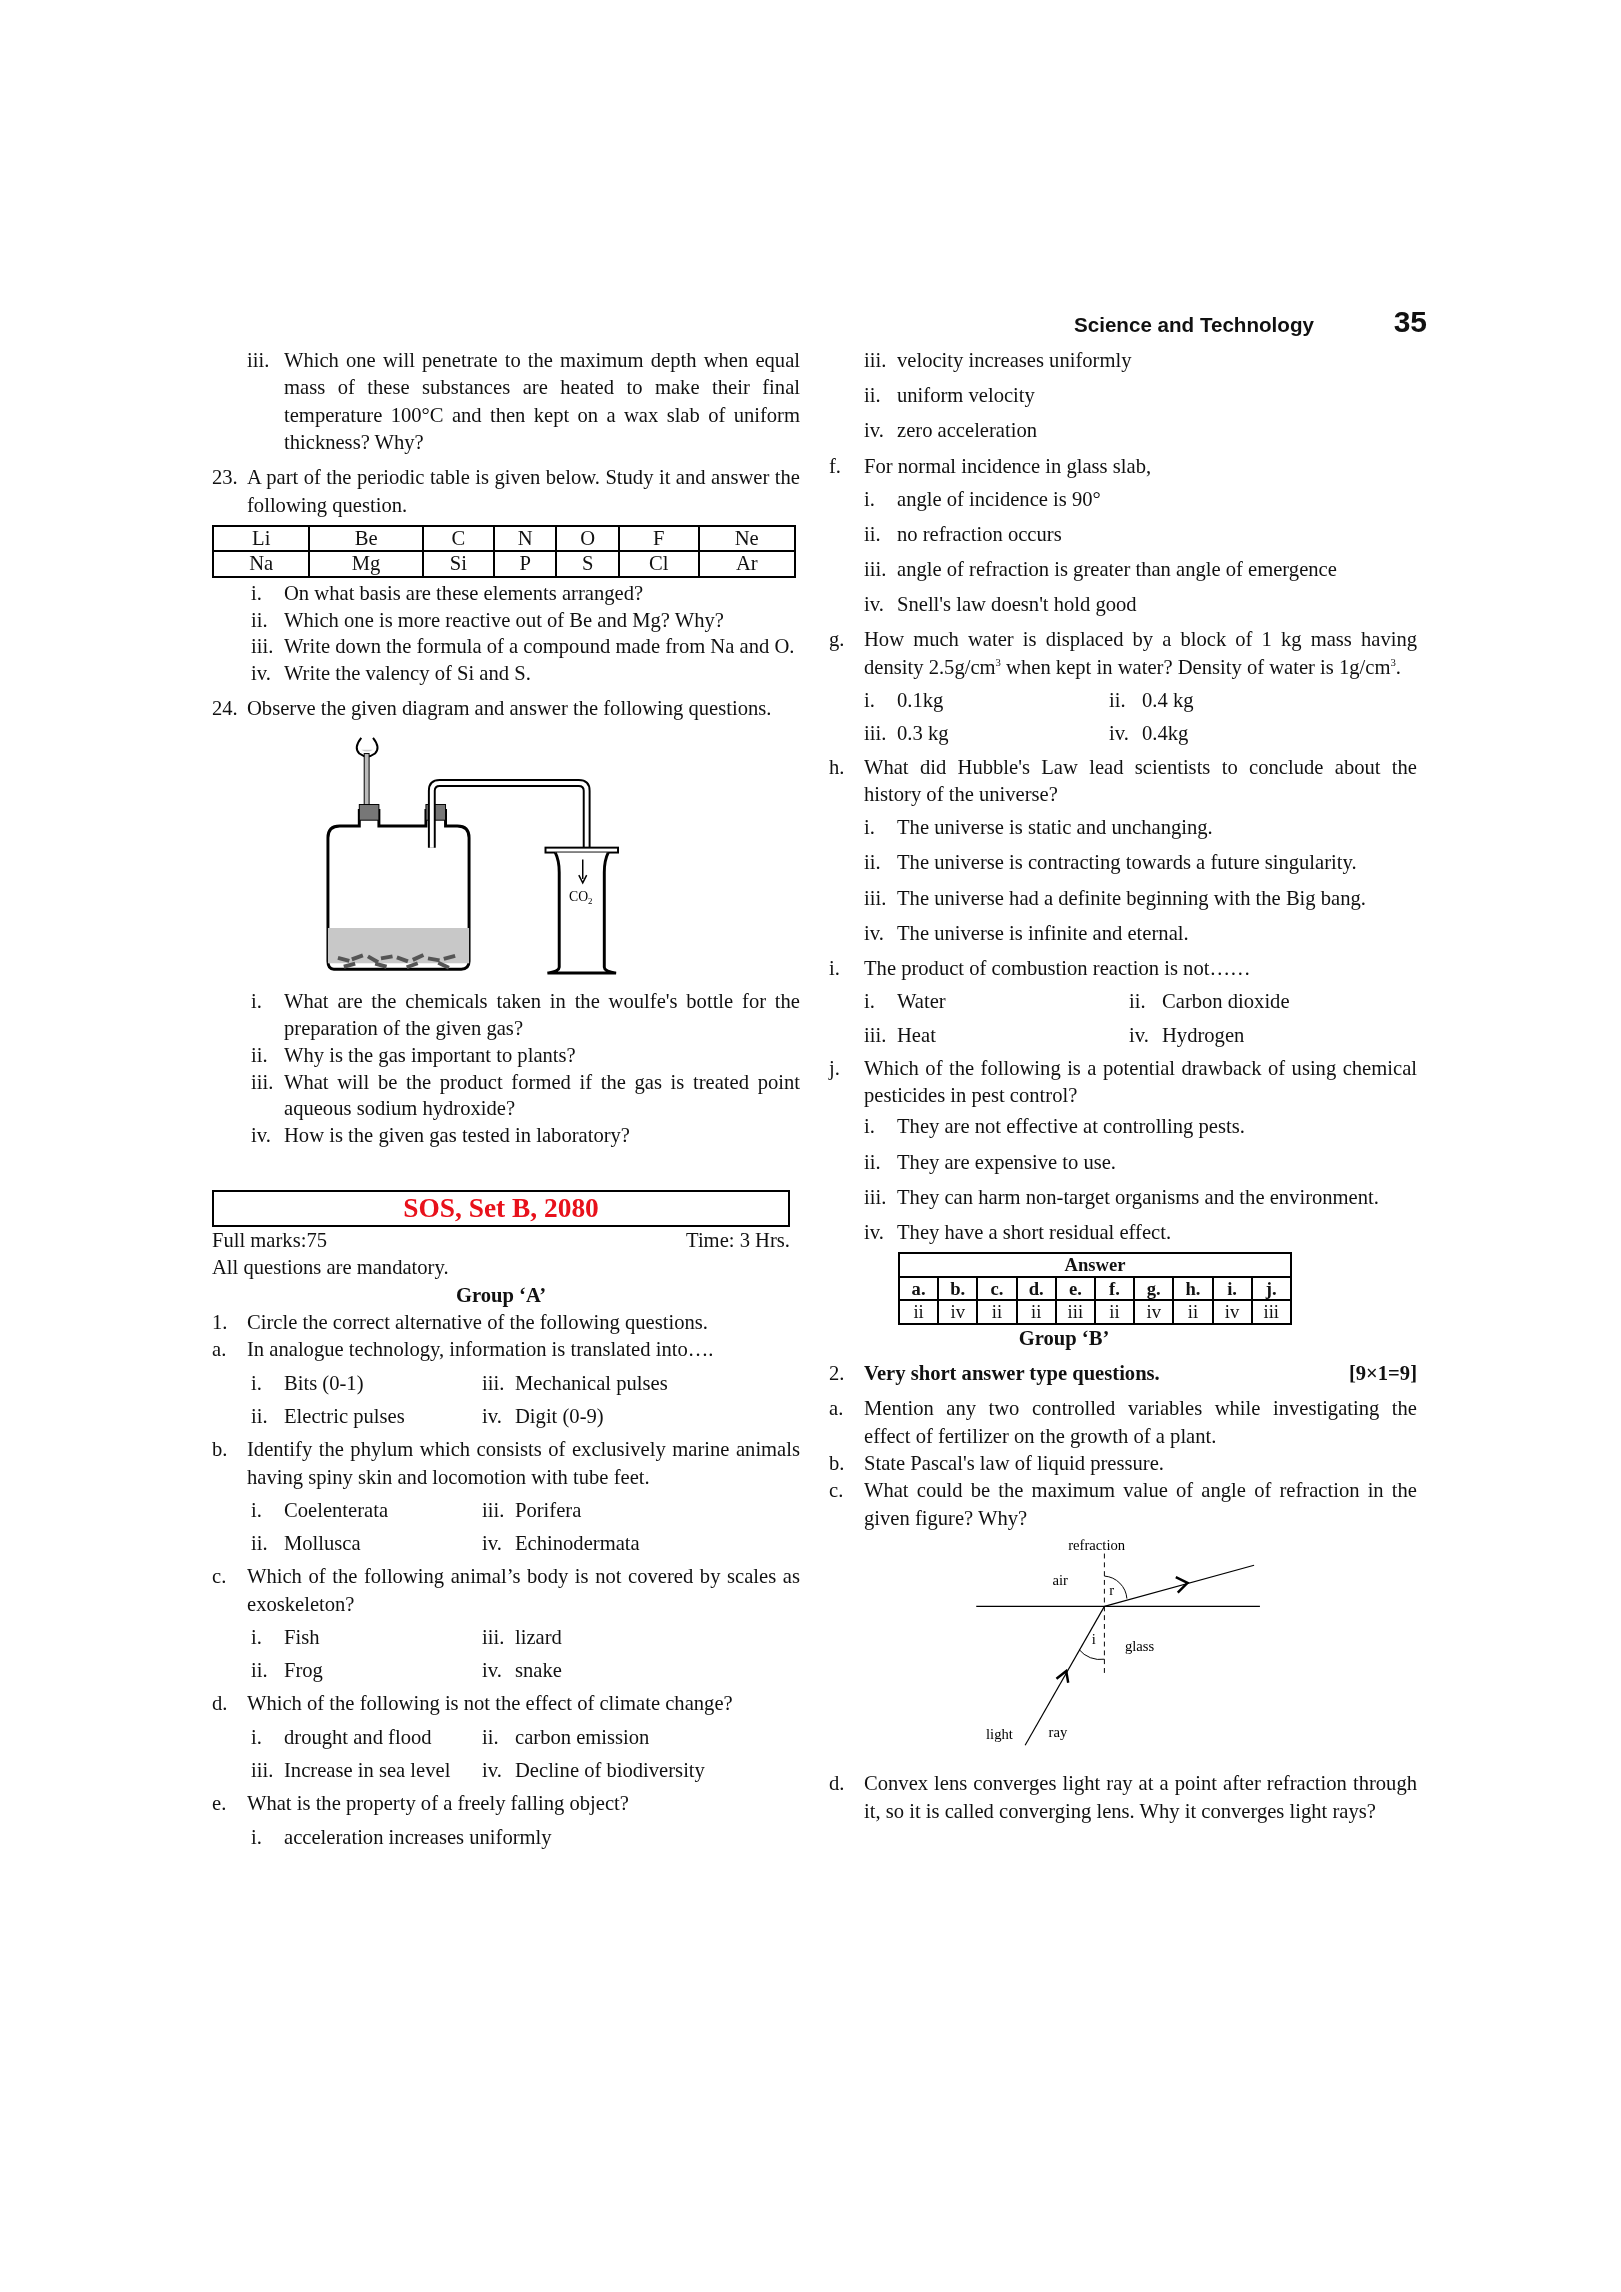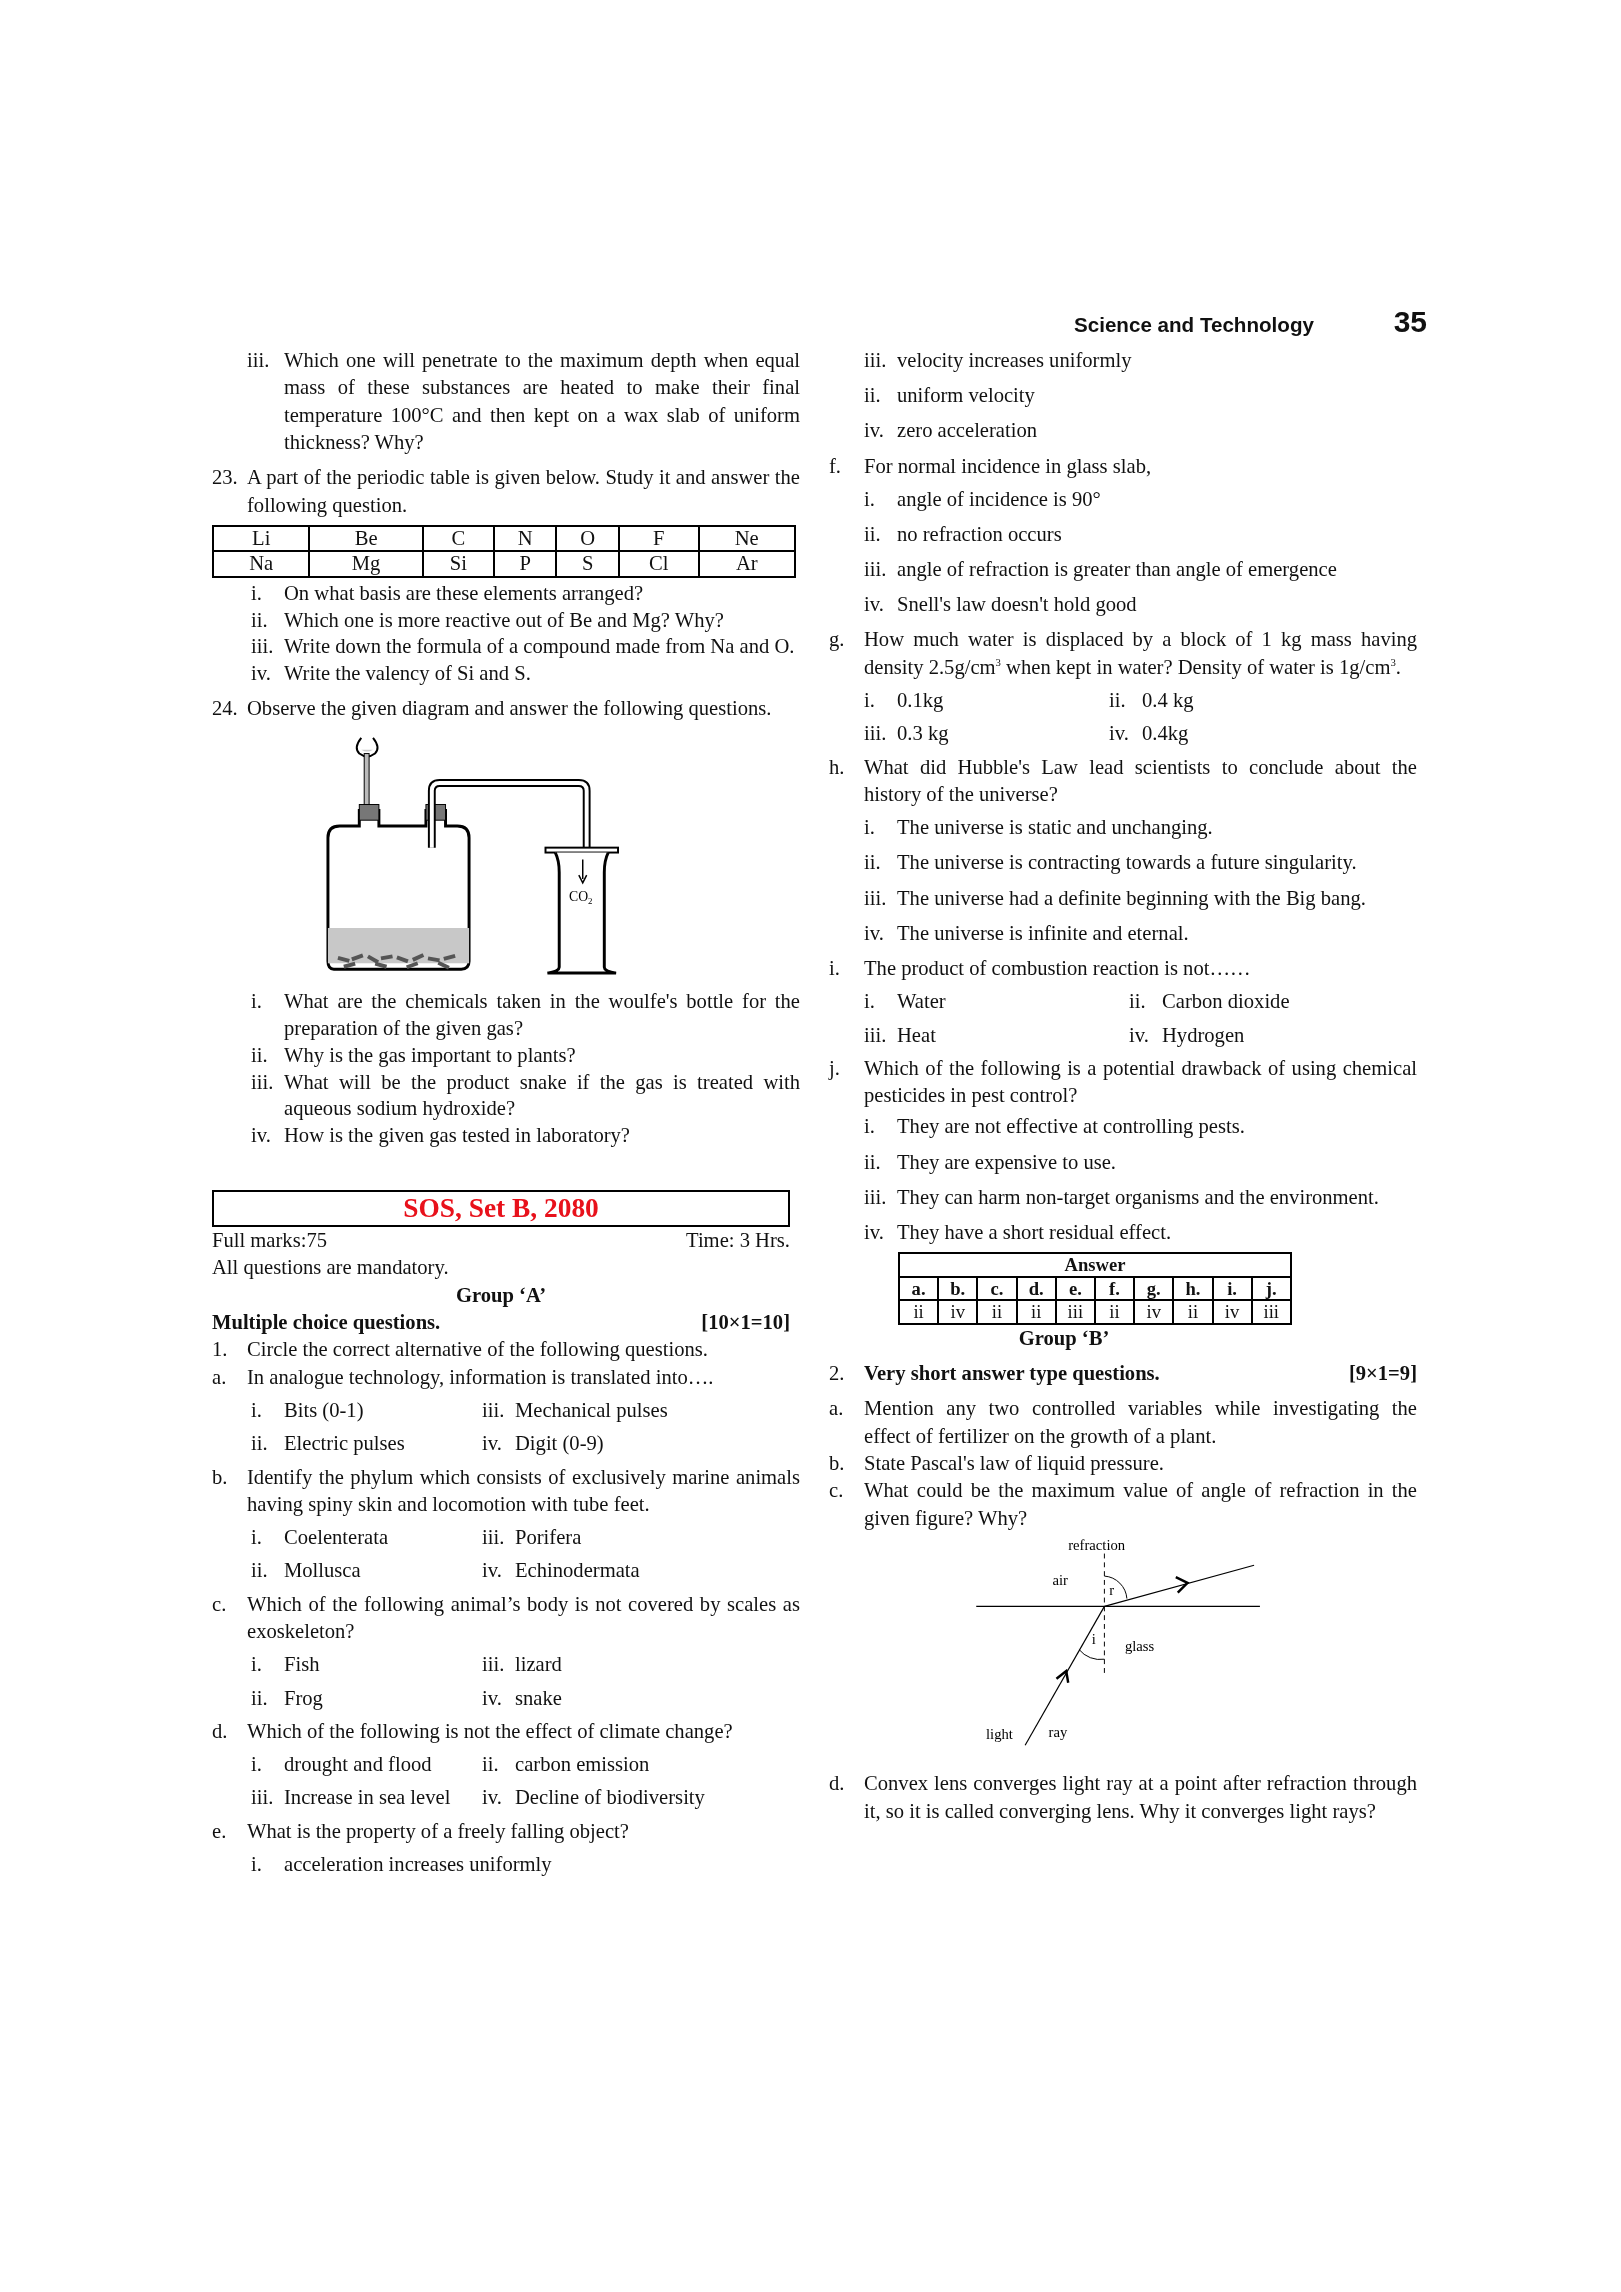--- a/index.html
+++ b/index.html
@@ -143,41 +143,37 @@
     <div class="sub">
         <span class="rn">i.</span>
         <span class="txt">What are the chemicals taken in the woulfe's bottle for the preparation of the given gas?</span>
       </div>
     <div class="sub">
         <span class="rn">ii.</span>
         <span class="txt">Why is the gas important to plants?</span>
       </div>
     <div class="sub">
         <span class="rn">iii.</span>
-        <span class="txt">What will be the product snake if the gas is treated with aqueous sodium hydroxide?</span>
+        <span class="txt">What will be the product formed if the gas is treated point aqueous sodium hydroxide?</span>
       </div>
     <div class="sub">
         <span class="rn">iv.</span>
         <span class="txt">How is the given gas tested in laboratory?</span>
       </div>
   </div>
 
   <div class="titlebox">
     <span>SOS, Set B, 2080</span>
   </div>
   <div class="row-between" style="width:578px;">
     <span>Full marks:75</span>
     <span>Time: 3 Hrs.</span>
   </div>
   <div>All questions are mandatory.</div>
   <div class="center bold" style="width:578px;">Group ‘A’</div>
-  <div class="row-between bold" style="width:578px;">
-    <span>Multiple choice questions.</span>
-      <span>[10×1=10]</span>
-  </div>
   <div class="q">
     <span class="num">1.</span>
       <span class="txt">Circle the correct alternative of the following questions.</span>
   </div>
 
   <div class="q">
       <span class="num">a.</span>
       <span class="txt">In analogue technology, information is translated into….</span>
     </div>
   <div class="opt2">

